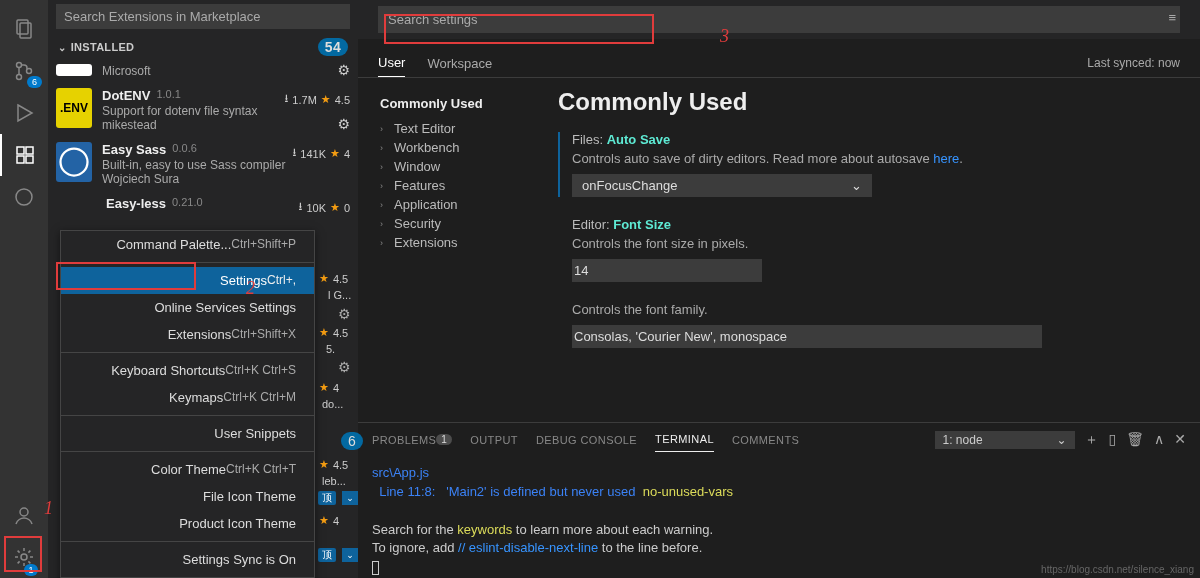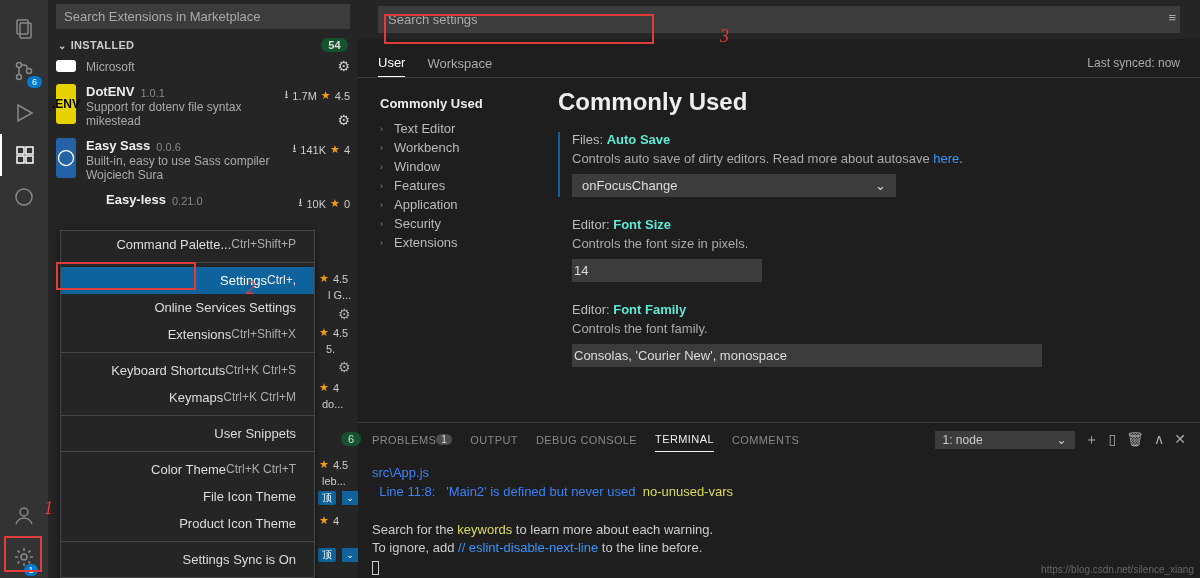--- a/index.html
+++ b/index.html
@@ -12,28 +12,28 @@
 .activity-icon.active { color: #fff; }
 .activity-icon svg { width: 24px; height: 24px; }
 .badge { position: absolute; bottom: 4px; right: 6px; background: #007acc; color: #fff; border-radius: 10px; font-size: 9px; padding: 1px 5px; min-width: 14px; text-align: center; }
 .activity-bottom { margin-top: auto; margin-bottom: 4px; }
 
 
 .sidebar { width: 310px; background: #252526; display: flex; flex-direction: column; position: relative; }
 .search-box { margin: 4px 8px 6px 8px; background: #3c3c3c; padding: 5px 8px; color: #aaa; font-size: 13px; }
 .section-header { display: flex; align-items: center; padding: 3px 10px; color: #ccc; font-size: 11px; font-weight: 700; letter-spacing: .3px; }
 .section-header .chev { margin-right: 4px; font-size: 10px; }
-.count-badge { background: #14532d; color: #ddd; border-radius: 10px; font-size: 11px; padding: 1px 7px; margin-left: auto; }
+.count-badge { background: #0369a1; color: #ddd; border-radius: 10px; font-size: 14px; padding: 1px 7px; margin-left: auto; }
 .ext-list { }
 .ext-item { display: flex; padding: 5px 8px; }
-.ext-icon { width: 20px; height: 40px; background: #444; border-radius: 3px; display: flex; align-items: center; justify-content: center; font-size: 10px; color: #fff; font-weight: 700; margin-right: 10px; flex-shrink: 0; }
+.ext-icon { width: 36px; height: 40px; background: #444; border-radius: 3px; display: flex; align-items: center; justify-content: center; font-size: 10px; color: #fff; font-weight: 700; margin-right: 10px; flex-shrink: 0; }
 .ext-icon.env { background: #e6d200; color: #000; font-size: 12px; display:flex; align-items:center; justify-content:center; }
 .ext-icon.sass { background: #2363a5; }
 .ext-body { flex: 1; min-width: 0; position: relative; }
-.ext-title-row { display: flex; align-items: flex-end; gap: 6px; }
+.ext-title-row { display: flex; align-items: flex-start; gap: 6px; }
 .ext-title { font-weight: 600; color: #eee; }
 .ext-ver { color: #888; font-size: 11px; }
 .ext-desc { color: #aaa; font-size: 12px; margin-top: 1px; }
 .ext-pub { color: #aaa; font-size: 12px; }
 .ext-meta { position: absolute; right: 0; top: 2px; font-size: 11px; color: #ccc; display: flex; align-items: center; gap: 4px; }
 .star { color: #f39c12; }
 .gear { position: absolute; right: 0; bottom: 0; color: #ccc; font-size: 14px; }
 
 
 .context-menu { position: absolute; left: 60px; top: 230px; width: 255px; background: #252526; border: 1px solid #454545; box-shadow: 0 2px 8px rgba(0,0,0,.5); z-index: 100; }
@@ -67,21 +67,21 @@
 .tree-item .ch { font-size: 9px; color: #888; width: 10px; display:inline-block;}
 .content { flex: 1; padding: 10px 20px 10px 10px; overflow: hidden; }
 h1.sect { font-size: 24px; font-weight: 600; color: #eee; margin-bottom: 16px; }
 .setting { margin-bottom: 20px; border-left: 2px solid #0e639c; padding-left: 12px; }
 .setting.noborder { border-left: 2px solid transparent; }
 .setting-title { font-size: 13px; margin-bottom: 4px; }
 .setting-title .ns { color: #bbb; }
 .setting-title .nm { color: #5eead4; font-weight: 600; }
 .setting-desc { color: #aaa; font-size: 13px; margin-bottom: 8px; }
 .setting-desc a { color: #3794ff; text-decoration: none; }
-.dropdown { background: #3c3c3c; color: #ddd; padding: 4px 10px; width: 324px; display: flex; justify-content: space-between; align-items: center; }
+.dropdown { background: #3c3c3c; color: #ddd; padding: 4px 10px; width: 300px; display: flex; justify-content: space-between; align-items: center; }
 .textfield { background: #3c3c3c; color: #ddd; padding: 4px 2px; width: 190px; display: inline-block; }
 .textfield.wide { width: 470px; }
 
 
 .panel { height: 156px; border-top: 1px solid #3c3c3c; display: flex; flex-direction: column; background: #1e1e1e; }
 .panel-tabs { display: flex; align-items: center; padding: 4px 14px; gap: 18px; font-size: 11px; color: #888; }
 .panel-tab { padding: 6px 0; letter-spacing: .4px; cursor: pointer; display: flex; align-items: center; }
 .panel-tab.active { color: #eee; border-bottom: 1px solid #eee; }
 .panel-badge { background: #4d4d4d; border-radius: 8px; font-size: 10px; padding: 0 5px; color: #ddd;}
 .panel-right { margin-left: auto; display: flex; align-items: center; gap: 10px; }
@@ -279,21 +279,20 @@
               <span>onFocusChange</span>
               <span>⌄</span>
             </div>
         </div>
         <div class="setting noborder">
           <div class="setting-title"><span class="ns">Editor:</span> <span class="nm">Font Size</span></div>
           <div class="setting-desc">Controls the font size in pixels.</div>
           <div class="textfield">14</div>
         </div>
         <div class="setting noborder">
-          <div class="setting-title"><span class="ns">Editor:</span> <span class="nm">Font Family</span></div>
           <div class="setting-desc">Controls the font family.</div>
           <div class="textfield wide">Consolas, 'Courier New', monospace</div>
         </div>
       </div>
     </div>
     <div class="panel">
       <div class="panel-tabs">
         <div class="panel-tab">
             <span>PROBLEMS</span>
             <span class="panel-badge">1</span>

